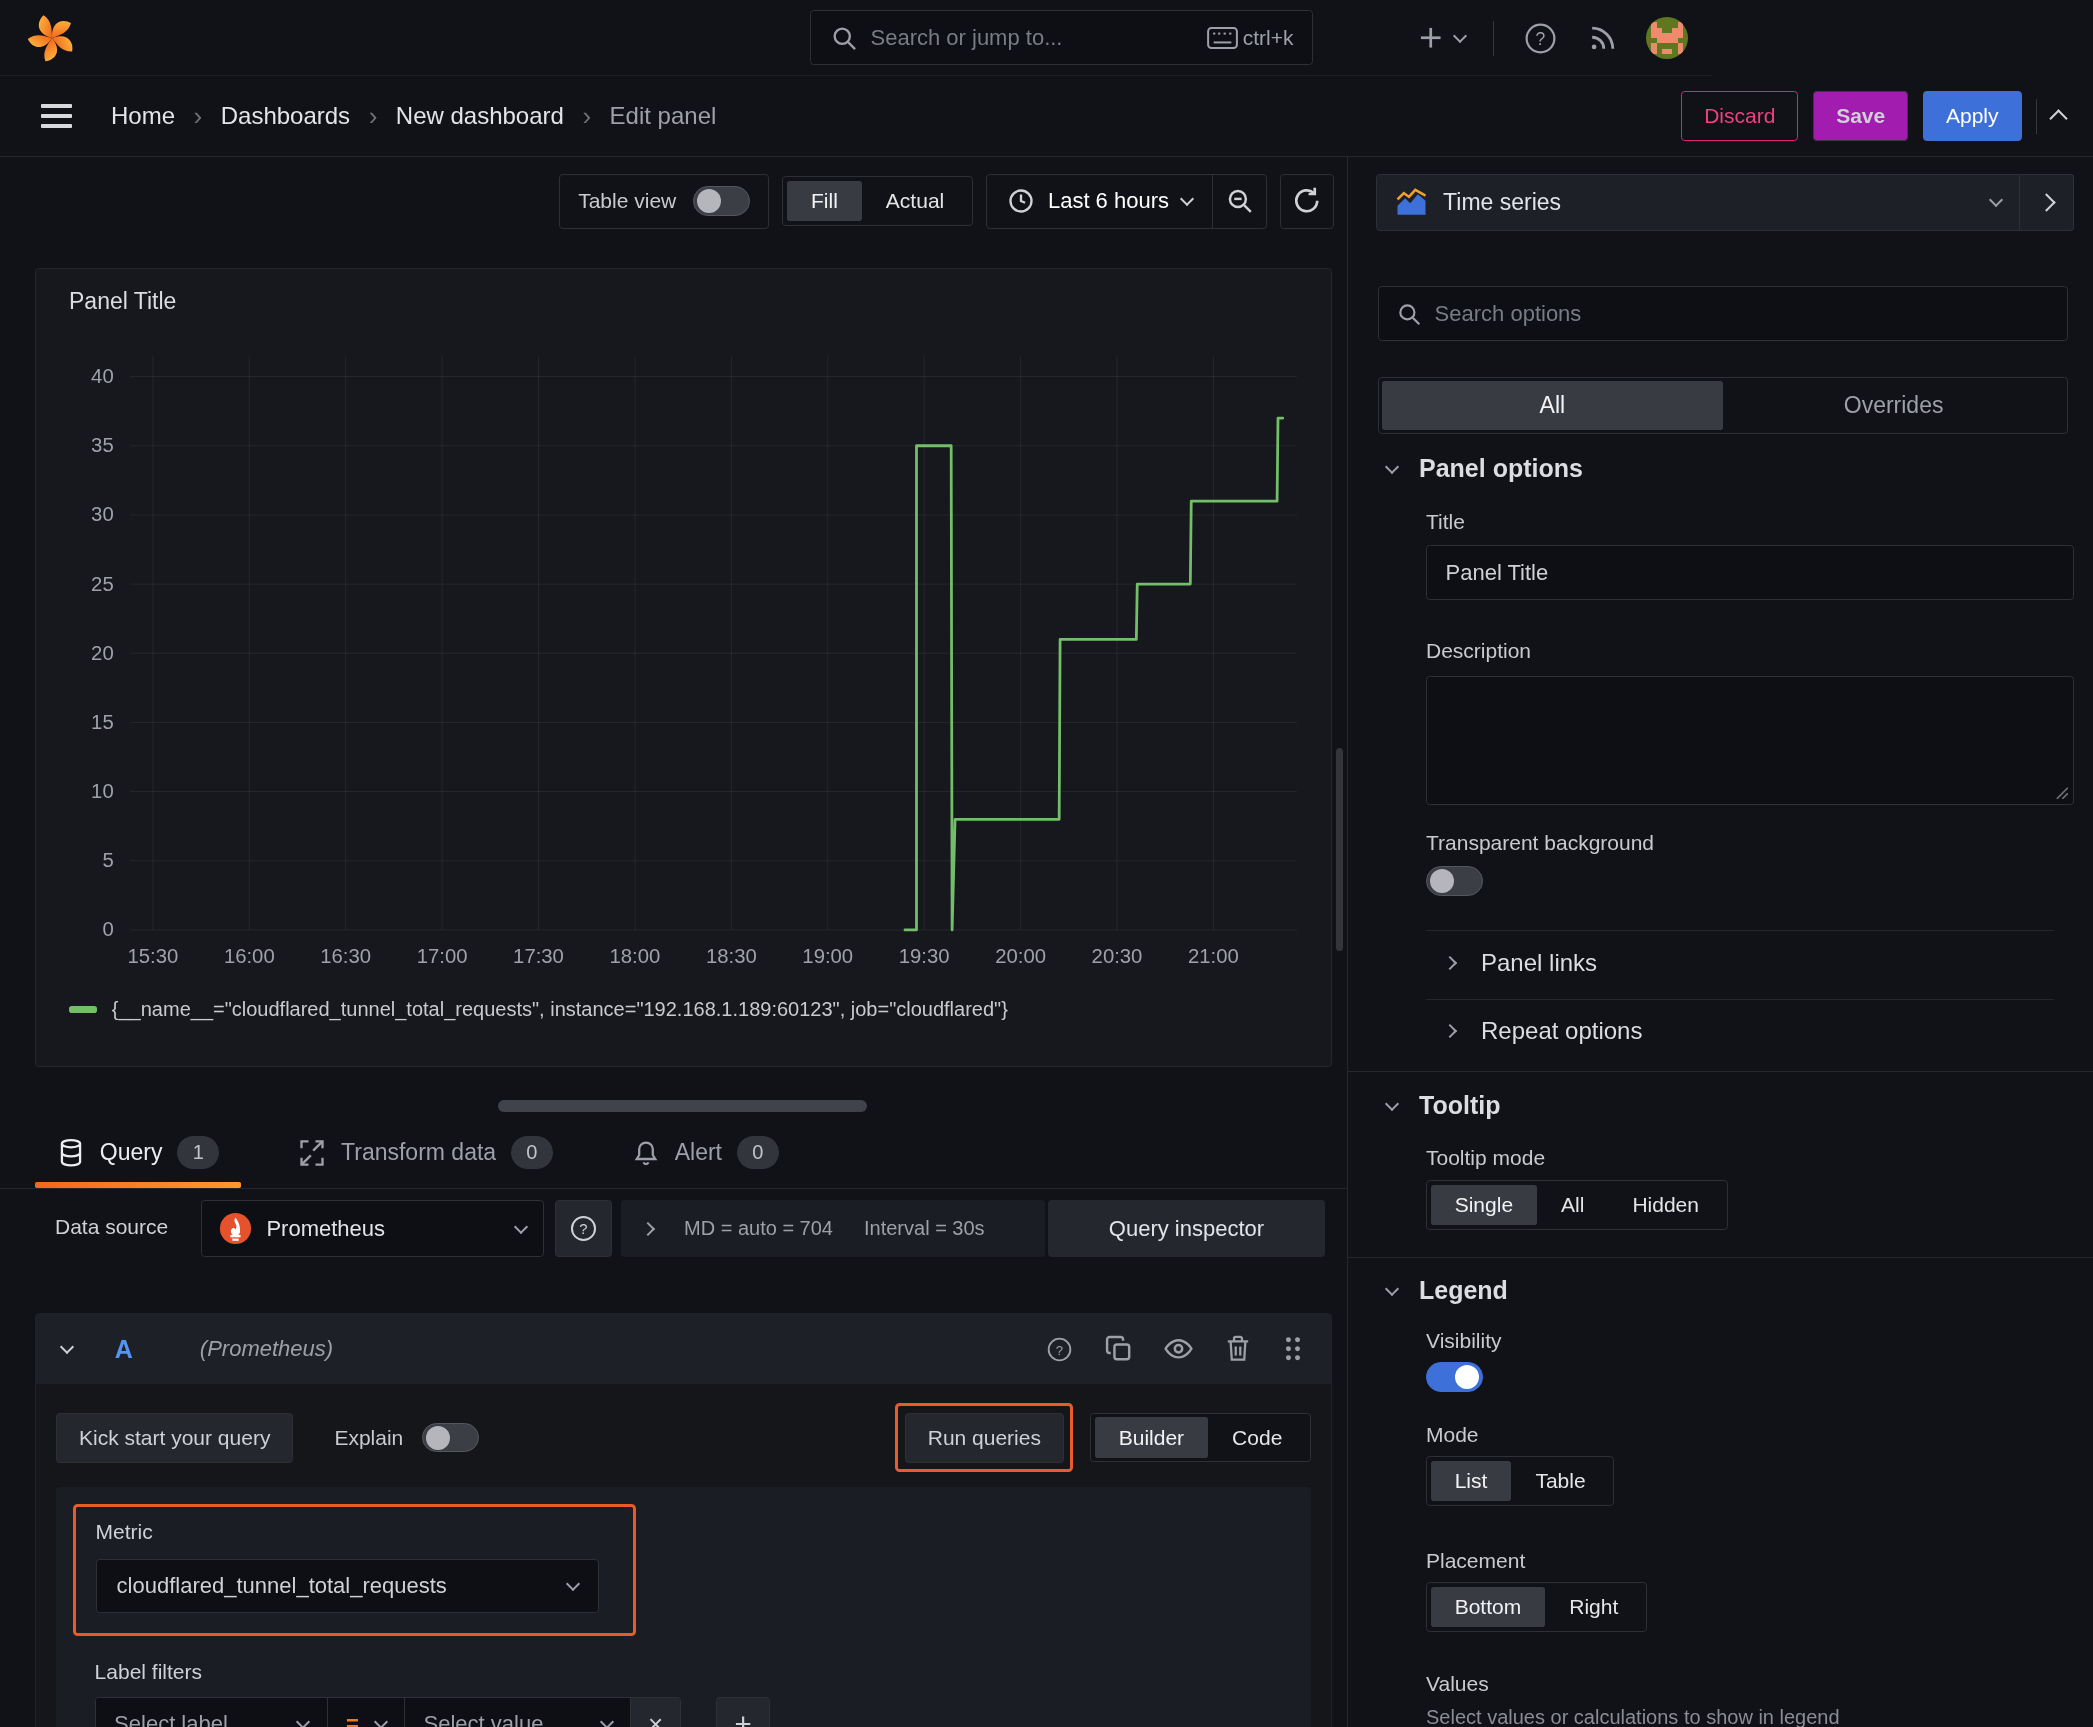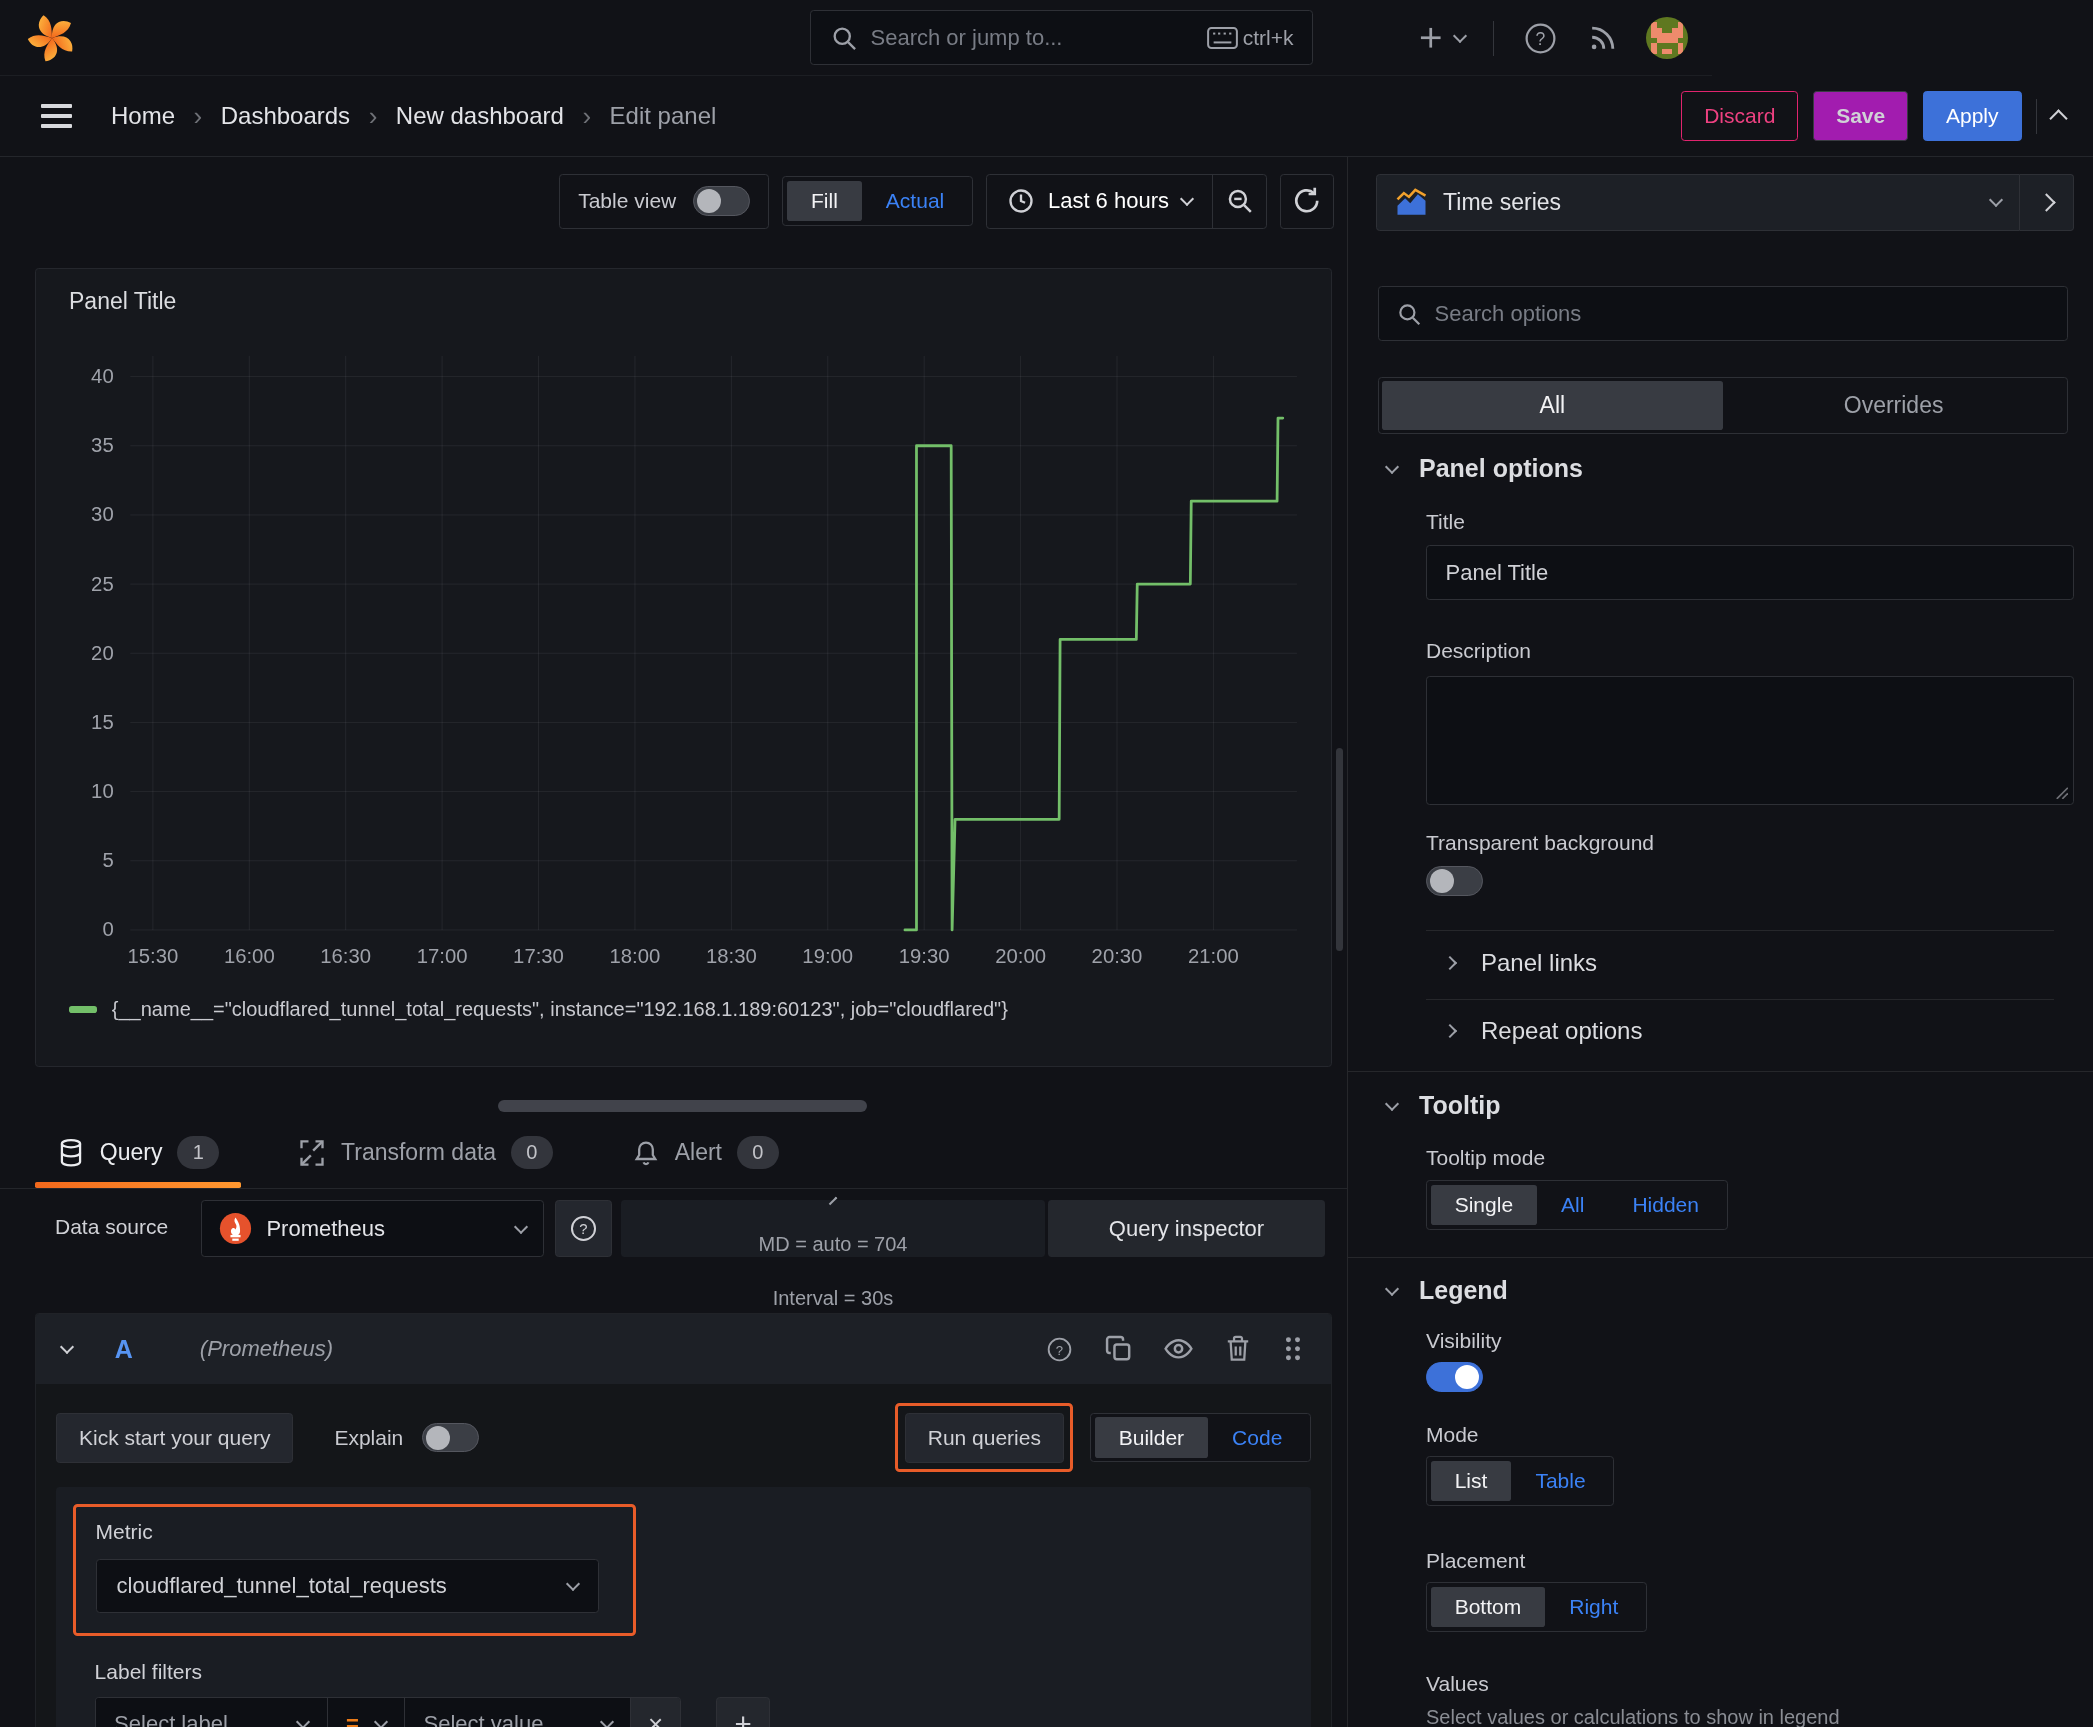--- a/index.html
+++ b/index.html
@@ -24,21 +24,21 @@
 
   .btn { display:inline-flex; align-items:center; justify-content:center; height:50px; padding:0 22px;
          border-radius:3.7px; background:#24272e; border:0.9px solid #2e3036; color:#d0d1d6;
          font-size:21px; cursor:pointer; white-space:nowrap; }
   .btn.primary { background:#3d71d9; border-color:#3d71d9; color:#fff; }
   .btn.plain   { background:#a21caf; border-color:#393b42;font-weight:bold; }
   .btn.danger  { background:transparent; border:0.9px solid #e0246e; color:#ee4181; }
 
   .seg-group { display:inline-flex; align-items:center; border:0.9px solid #2e3036; border-radius:3.7px;
                padding:3.7px; background:#111217;justify-content:center; }
-  .seg { padding:8.3px 24px; border-radius:2.8px; color:#3b82f6; font-size:21px; cursor:pointer; white-space:nowrap; }
+  .seg { padding:8.3px 24px; border-radius:2.8px; color:#e5e5e5; font-size:21px; cursor:pointer; white-space:nowrap; }
   .seg.active { background:#383b42; color:#f3f3f5; }
 
   .input-like { background:#0d0f14; border:0.9px solid #2e3036; border-radius:3.7px; color:#d0d1d6; }
 
   input::placeholder { color:#787c85; opacity:1; }
   input { outline:none; }
 
   
   .topbar { position:absolute; left:0; top:0; width:1712px; height:76px; background:#111217;
             display:flex; align-items:center; border-bottom:0.9px solid #1c1e23; }
@@ -105,21 +105,21 @@
            padding:0 9.2px; background:#33353c; color:#c3c4c9; border-radius:16.6px; font-size:20px; }
 
   
   .ds-row { position:absolute; left:0; top:1043px; width:1347px; height:59px; }
   .ds-label { position:absolute; left:55px; top:14.8px; font-size:21px; color:#d0d1d6; }
   .ds-select { position:absolute; left:201px; top:0; width:343px; height:57px; display:flex; align-items:center;
                gap:14.8px; padding:0 16.6px; cursor:pointer; }
   .ds-help { position:absolute; left:555px; top:0; width:57px; height:57px; display:flex; align-items:center;
              justify-content:center; background:#24272e; border:0.9px solid #2e3036; border-radius:3.7px; cursor:pointer; }
   .ds-strip { position:absolute; left:621px; top:0; width:424px; height:57px; display:flex; align-items:center;
-              gap:31px; padding:0 22px; background:#1a1d23; border-radius:3.7px; color:#9da0a8; font-size:20px;flex-direction:column; }
+              gap:31px; padding:0 22px; background:#1a1d23; border-radius:3.7px; color:#9da0a8; font-size:20px; }
   .ds-inspector { position:absolute; left:1048px; top:0; width:277px; height:57px; display:flex; align-items:center;
                   justify-content:center; background:#24272d; border-radius:3.7px; font-size:22px; color:#e3e4e8; cursor:pointer; }
 
   
   .qcard { position:absolute; left:35px; top:1156px; width:1297px; height:591px; background:#141619;
            border:0.9px solid #202227; border-radius:3.7px; }
   .qhead { height:70px; background:#1d2026; border-radius:2.8px 2.8px 0 0; display:flex; align-items:center;
            padding:0 26px; gap:28px; }
   .qref { color:#5794f2; font-size:25px; font-weight:bold; margin-left:14.8px; }
   .qds { color:#9da0a8; font-size:22px; font-style:italic; margin-left:39px; }

